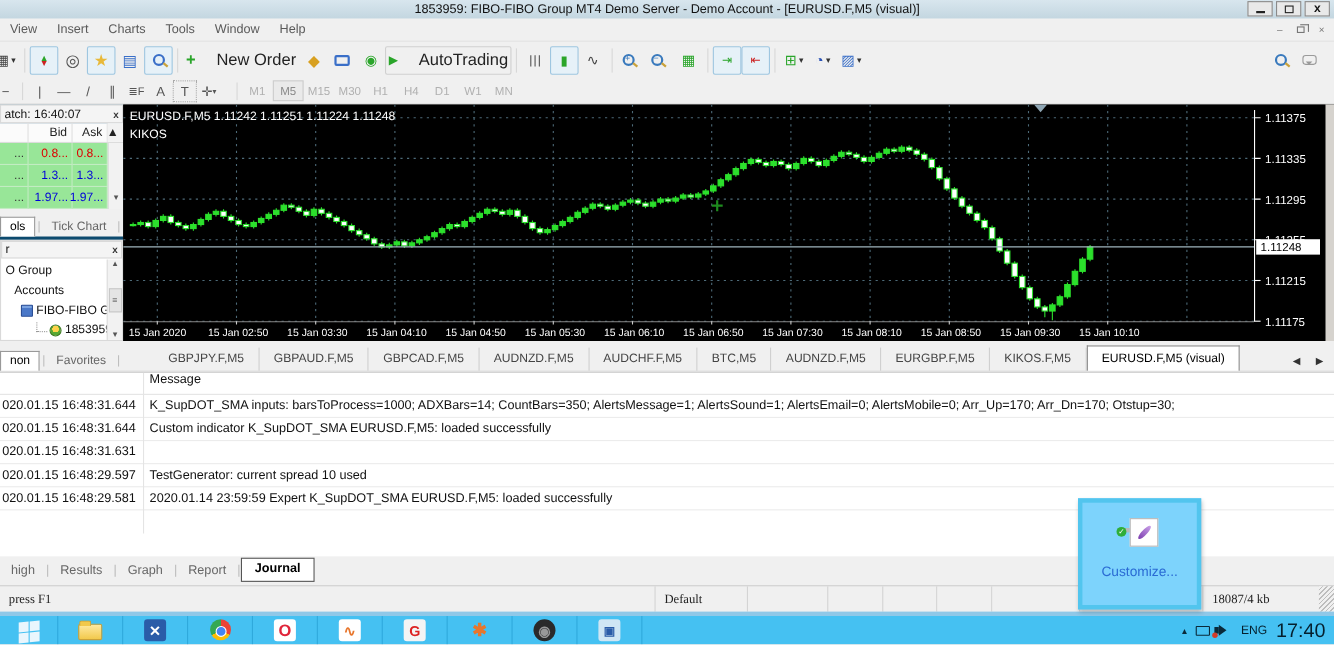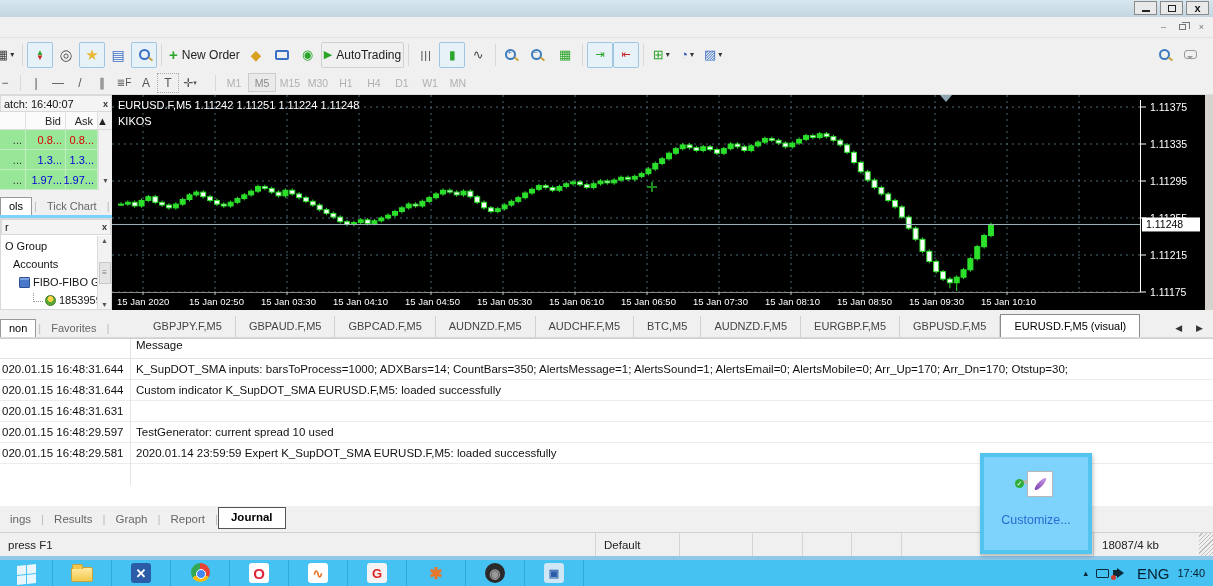--- a/index.html
+++ b/index.html
@@ -32,36 +32,36 @@
   .toolbar1 { position:absolute; left:0; top:38px; width:1213px; height:33px; background:#f0f0f0;
     display:flex; align-items:center; padding-left:0; }
   .toolbar2 { position:absolute; left:0; top:71px; width:1213px; height:24px; background:#f0f0f0;
     border-bottom:1px solid #dcdcdc; display:flex; align-items:center; }
   .tsep { width:1px; height:22px; background:#d8d8d8; margin:0 4px; }
   .tsep2 { width:1px; height:16px; background:#d8d8d8; margin:0 4px; }
   .tbtn { min-width:26px; height:26px; display:flex; align-items:center; justify-content:center;
     border:1px solid transparent; border-radius:2px; font-size:13px; color:#444; cursor:default; padding:0 2px; }
   .tbtn.pressed { border-color:#9ec6e0; background:#e6f1f8; }
   .tbtn .caret { font-size:8px; color:#333; margin-left:2px; }
-  .tbtn-label { font-size:12px; color:#222; margin-left:4px; }
+  .tbtn-label { font-size:15px; color:#222; margin-left:19px; }
   .sbtn { min-width:22px; height:20px; display:flex; align-items:center; justify-content:center;
     border:1px solid transparent; font-size:12px; color:#555; }
   .tf-btn { width:28px; height:19px; display:flex; align-items:center; justify-content:center;
     font-size:10.5px; color:#b0b0b0; border:1px solid transparent; }
   .tf-btn.active { background:#eaeaea; border-color:#cccccc; color:#8a8a8a; }
   .ico { display:inline-flex; align-items:center; justify-content:center; }
   .updown { display:flex; flex-direction:column; line-height:5px; font-size:8px; }
   .mag { width:11px; height:11px; border:2px solid #3a7abd; border-radius:50%; position:relative; }
   .mag:after { content:""; position:absolute; width:5px; height:2px; background:#caa23a; right:-5px; bottom:-2px; transform:rotate(40deg); }
   .chatico { width:13px; height:9px; border:1.5px solid #9a9a9a; border-radius:3px; position:relative; }
   .chatico:after { content:""; position:absolute; left:2px; bottom:-4px; border:3px solid transparent; border-top-color:#9a9a9a; }
 
   
   .main { position:absolute; left:0; top:95px; width:1213px; height:215px; }
-  .left-col { position:absolute; left:0; top:0; width:112px; height:227px; background:#7dd3fc; }
+  .left-col { position:absolute; left:0; top:0; width:112px; height:227px; background:#0c4a6e; }
 
   
   .panel-title { height:17px; background:#f4f4f4; border:1px solid #d9d9d9; display:flex; align-items:center;
     font-size:11px; color:#111; padding:0 3px; }
   .panel-title .px { margin-left:auto; font-size:9px; color:#333; font-weight:bold; }
   .mw-header { display:flex; height:18px; border-bottom:1px solid #dcdcdc; background:#fbfbfb; }
   .mw-header div { font-size:11px; color:#222; display:flex; align-items:center; justify-content:flex-end; padding-right:4px; border-right:1px solid #e0e0e0; }
   .mw-row { display:flex; height:20px; }
   .mw-cell { display:flex; align-items:center; justify-content:flex-end; padding-right:3px;
     font-size:11px; border-right:1px solid #c2ecc2; border-bottom:1px solid #c2ecc2; }
@@ -106,74 +106,83 @@
 
   
   .bottom-tabs { position:absolute; left:0; top:506px; width:1213px; height:26px; background:#f0f0f0;
     display:flex; align-items:center; font-size:11.5px; color:#666; }
   .btab { padding:3px 10px; }
   .btab.active { background:#fff; border:1px solid #555; color:#000; font-weight:bold; margin-top:-3px; padding:3px 12px 5px; }
   .bsep { color:#bbb; }
 
   
   .status-bar { position:absolute; left:0; top:532px; width:1213px; height:24px; background:#f0f0f0;
-    border-top:1px solid #cfcfcf; display:flex; align-items:center; font-size:11.5px; color:#222; }
+    border-top:1px solid #cfcfcf; display:flex; align-items:center; font-size:11.5px; color:#222;font-family:Liberation Serif, serif; }
   .sseg { height:100%; display:flex; align-items:center; padding-left:8px; border-left:1px solid #d4d4d4; }
   .grip { width:14px; height:100%; background:repeating-linear-gradient(135deg,#f0f0f0 0 2px,#bdbdbd 2px 3px); }
   .blue-strip { position:absolute; left:0; top:556px; width:1213px; height:4px; background:#8fc8e8; }
 
   
   .taskbar { position:absolute; left:0; top:560px; width:1213px; height:26px; background:#45c1f2; display:flex; align-items:flex-start; }
   .tb-sep { width:1px; height:26px; background:#2fa9dc; }
   .tb-btn { width:58px; height:26px; display:flex; align-items:flex-start; justify-content:center; padding-top:3px; }
   .start-logo { display:grid; grid-template-columns:9px 9px; grid-template-rows:9px 9px; gap:1px; transform:skewY(-6deg); margin-top:2px; }
   .start-logo div { background:#e9f6fd; }
   .ic-folder { width:22px; height:15px; background:linear-gradient(#ffe9a0,#f2c94c); border:1px solid #caa23a; border-radius:2px; position:relative; margin-top:4px; }
   .ic-folder:before { content:""; position:absolute; left:0; top:-4px; width:9px; height:4px; background:#f2c94c; border:1px solid #caa23a; border-bottom:none; border-radius:2px 2px 0 0; }
   .ic-sq { width:20px; height:20px; border-radius:3px; display:flex; align-items:center; justify-content:center; font-size:13px; font-weight:bold; }
   .ic-chrome { width:19px; height:19px; border-radius:50%; background:conic-gradient(#ea4335 0 33%, #fbbc05 33% 66%, #34a853 66% 100%); position:relative; }
   .ic-chrome:after { content:""; position:absolute; left:5.5px; top:5.5px; width:8px; height:8px; border-radius:50%; background:#4285f4; border:1.5px solid #fff; }
   .tray { position:absolute; right:8px; top:560px; height:26px; display:flex; align-items:center; gap:8px; color:#0a2a3a; }
   .tray-mon { width:13px; height:9px; border:1.5px solid #0a2a3a; border-radius:1px; }
   .spk { width:0; height:0; border:5px solid transparent; border-left:7px solid #0a2a3a; position:relative; }
   .spk:after { content:""; position:absolute; left:-11px; top:-3px; width:4px; height:6px; background:#0a2a3a; }
   .spk-badge { position:absolute; width:5px; height:5px; background:#d23b2a; border-radius:50%; margin-left:-6px; margin-top:7px; }
-  .tray-time { font-size:11px; color:#05202e; }
-  .tray-lang { font-size:15px; color:#05202e; }
+  .tray-time { font-size:18px; color:#05202e; }
+  .tray-lang { font-size:11px; color:#05202e; }
 
   
   .tray-popup { position:absolute; left:980px; top:453px; width:112px; height:101px; background:#7dd3fc;
     border:4px solid #52c5ee; box-shadow:1px 2px 4px rgba(0,0,0,.25); z-index:50; }
   .tp-icons { display:flex; align-items:center; justify-content:center; gap:8px; margin-top:14px; }
   .usb { width:10px; height:12px; background:#8a8a8a; border-radius:1px; position:relative; }
   .usb:before { content:""; position:absolute; left:2px; top:-4px; width:6px; height:4px; background:#b8b8b8; }
   .usb-check { position:absolute; right:-5px; bottom:-4px; width:9px; height:9px; background:#2fae3a; border-radius:50%;
     color:#fff; font-size:7px; line-height:9px; text-align:center; }
   .feather-box { width:26px; height:26px; border:1px solid #b8b8b8; background:#fff; display:flex; align-items:center; justify-content:center; }
   .feather { width:5px; height:16px; background:linear-gradient(#c9a0e8,#7d3fb0); border-radius:60% 40% 60% 40%; transform:rotate(40deg); }
   .tp-link { text-align:center; margin-top:16px; font-size:12.5px; color:#2a6bd4; }
 </style>
 </head>
 <body>
 
 <div id="app">
 
   <div class="title-bar">
+    <span class="title-text">1853959: FIBO-FIBO Group MT4 Demo Server - Demo Account - [EURUSD.F,M5 (visual)]</span>
     <span class="win-controls">
       <span class="wbtn">
           <span class="gl-min"></span>
         </span>
       <span class="wbtn">
           <span class="gl-max"></span>
         </span>
       <span class="wbtn gl-close">x</span>
     </span>
   </div>
 
   <div class="menu-bar">
+    <span id="menu-items" style="display: flex;">
+        <span class="menu-item">View</span>
+        <span class="menu-item">Insert</span>
+        <span class="menu-item">Charts</span>
+        <span class="menu-item">Tools</span>
+        <span class="menu-item">Window</span>
+        <span class="menu-item">Help</span>
+      </span>
     <span class="menu-controls">
       <span class="mbtn">–</span>
       <span class="mbtn">
           <span class="gl-restore"></span>
         </span>
       <span class="mbtn">×</span>
     </span>
   </div>
 
   <div class="toolbar1">
@@ -706,21 +715,21 @@
       </span>
     <span class="chart-tabs" id="chart-tabs">
         <span class="ctab">GBPJPY.F,M5</span>
         <span class="ctab">GBPAUD.F,M5</span>
         <span class="ctab">GBPCAD.F,M5</span>
         <span class="ctab">AUDNZD.F,M5</span>
         <span class="ctab">AUDCHF.F,M5</span>
         <span class="ctab">BTC,M5</span>
         <span class="ctab">AUDNZD.F,M5</span>
         <span class="ctab">EURGBP.F,M5</span>
-        <span class="ctab">GBPUSD.F,M5</span>
+        <span class="ctab">KIKOS.F,M5</span>
         <span class="ctab active">EURUSD.F,M5 (visual)</span>
       </span>
     <span class="tab-arrows">
       <span>◀</span>
       <span>▶</span>
     </span>
   </div>
 
   <div class="journal">
     <div class="j-colline"></div>
@@ -745,21 +754,21 @@
           <div class="j-msg-col">TestGenerator: current spread 10 used</div>
         </div>
         <div class="j-row">
           <div class="j-time-col">020.01.15 16:48:29.581</div>
           <div class="j-msg-col">2020.01.14 23:59:59  Expert K_SupDOT_SMA EURUSD.F,M5: loaded successfully</div>
         </div>
       </div>
   </div>
 
   <div class="bottom-tabs" id="bottom-tabs">
-      <span class="btab">ings</span>
+      <span class="btab">high</span>
       <span class="bsep">|</span>
       <span class="btab">Results</span>
       <span class="bsep">|</span>
       <span class="btab">Graph</span>
       <span class="bsep">|</span>
       <span class="btab">Report</span>
       <span class="bsep">|</span>
       <span class="btab active">Journal</span>
     </div>
 

